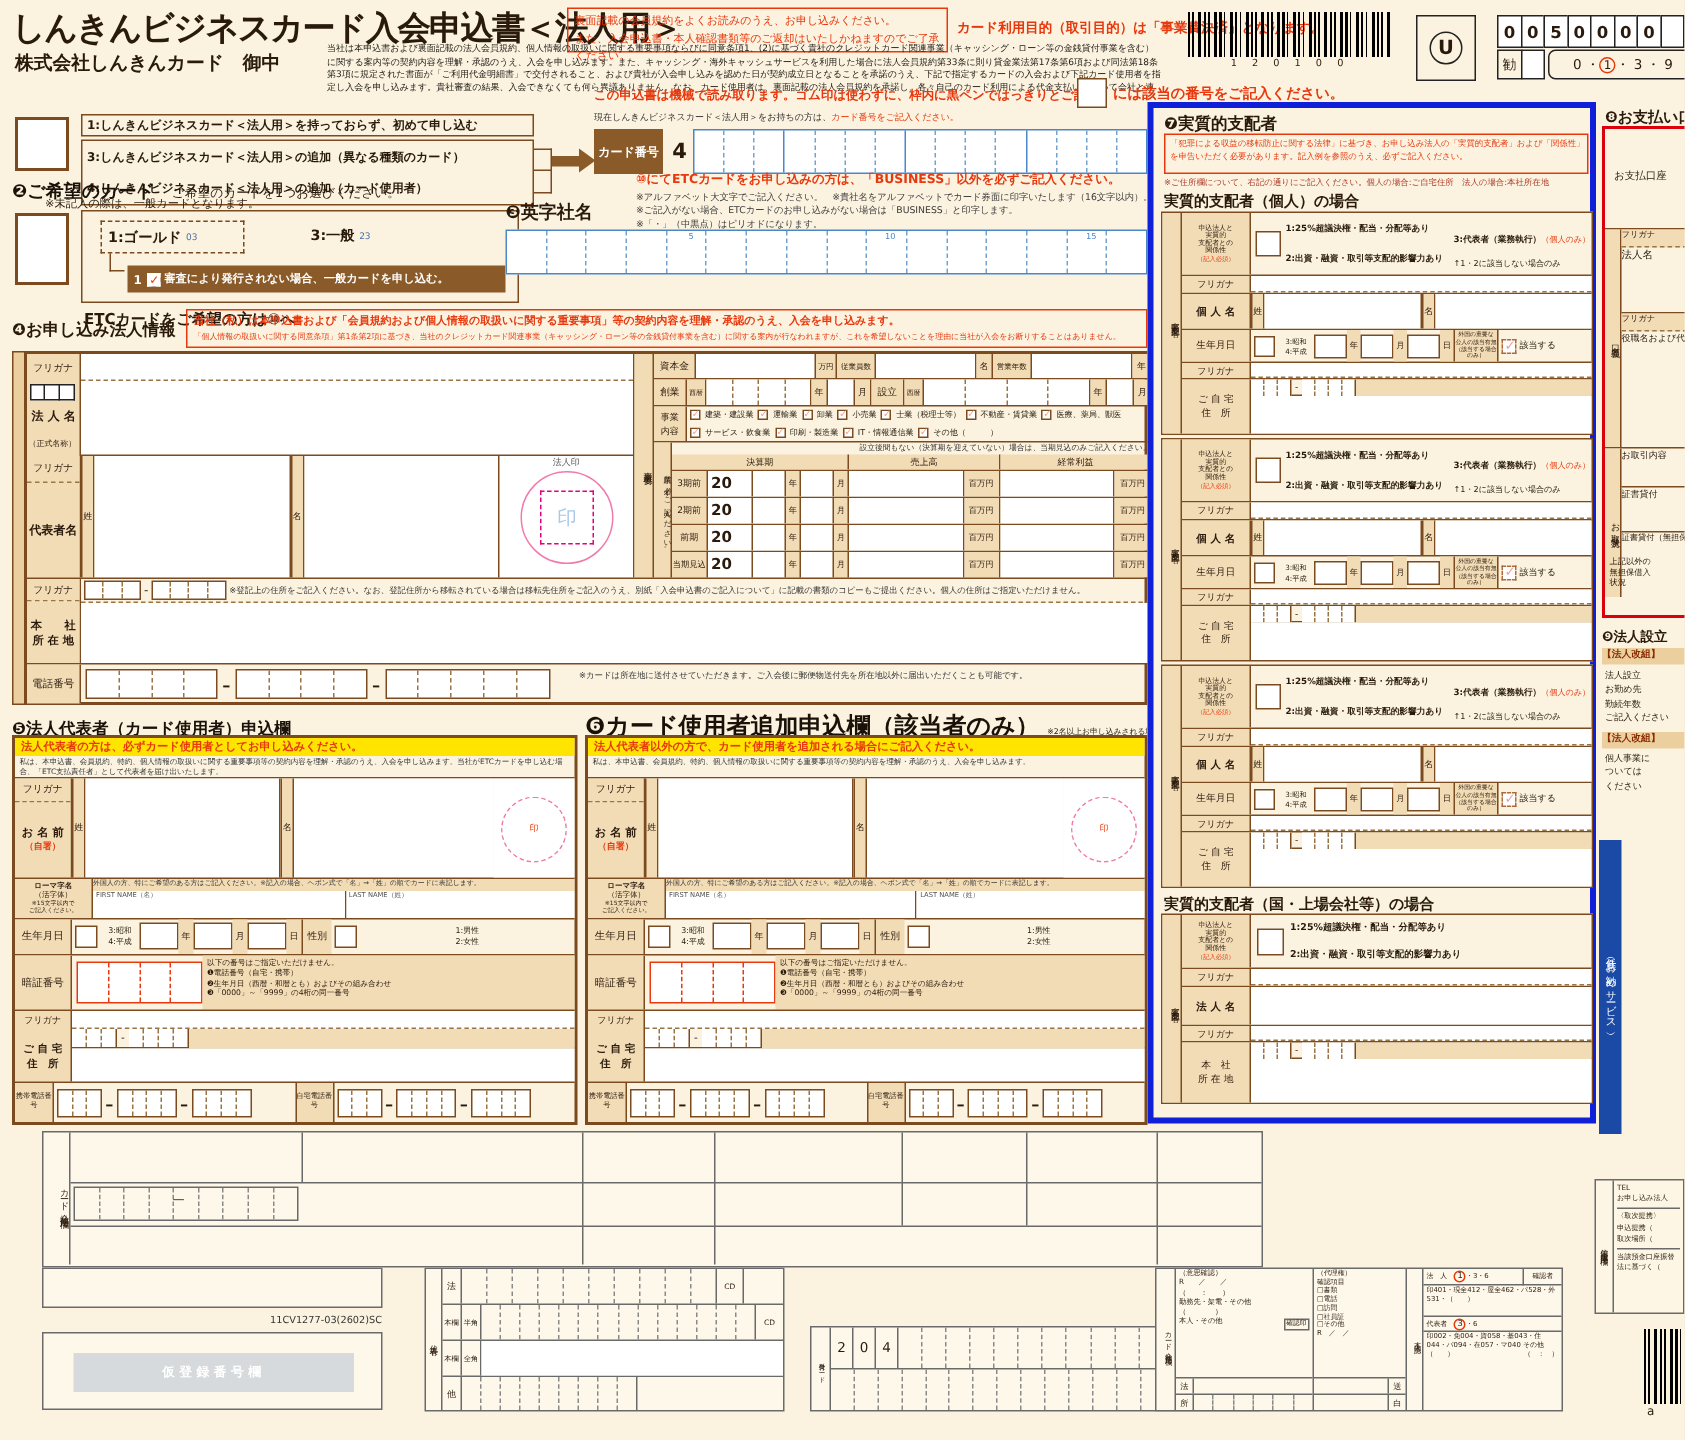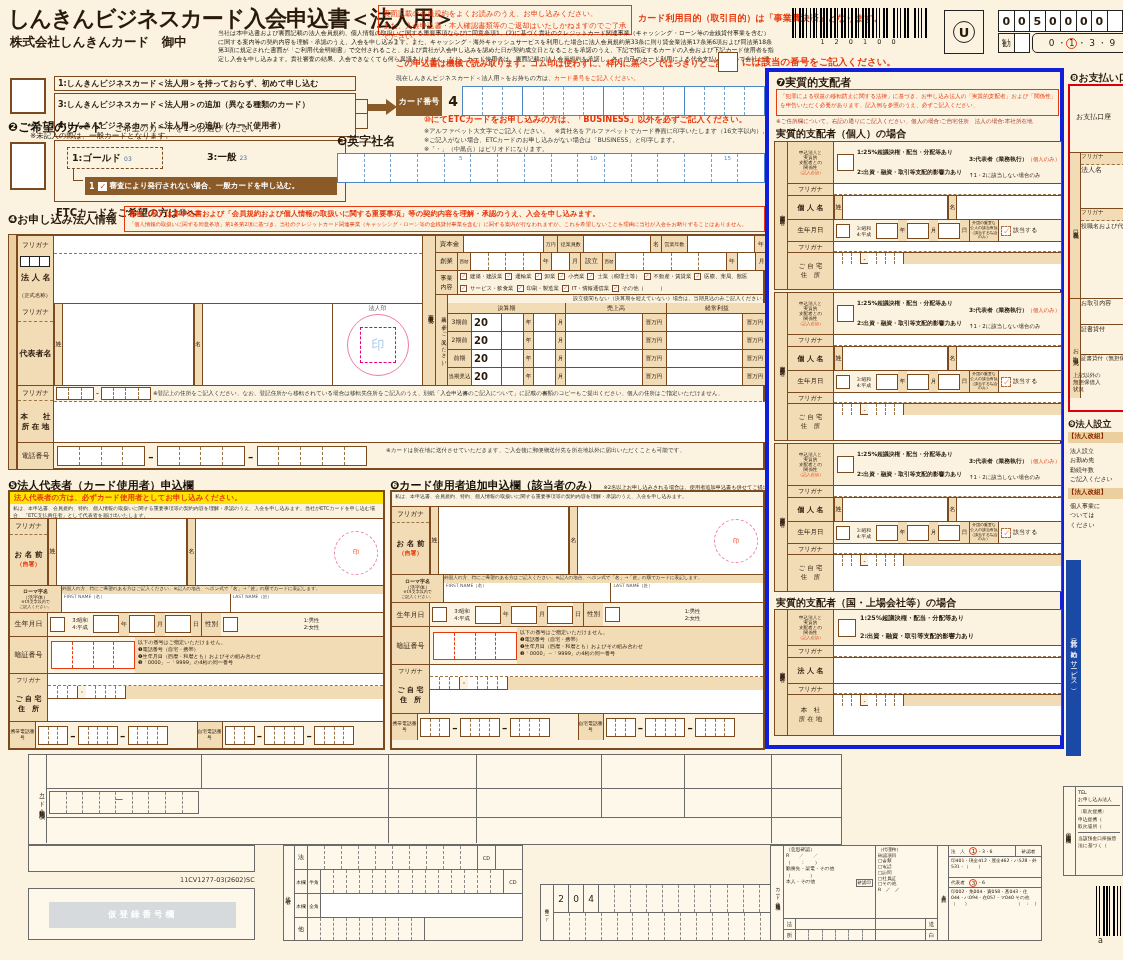--- a/index.html
+++ b/index.html
@@ -558,24 +558,27 @@
             <i></i>
             <i></i>
             <i></i>
             <i></i>
           </span>
     </div>
   </div>
 </div>
 
 <div class="a nw" style="left:390px;top:474px;width:375px;">
-  <span class="hdr" style="font-size:11px;">❻カード使用者追加申込欄（該当者のみ）</span>
+  <span class="hdr" style="font-size:16px;">❻カード使用者追加申込欄（該当者のみ）</span>
   <span style="font-size:5.2px;">※2名以上お申し込みされる場合は、使用者追加申込書も併せてご提出ください。</span>
 </div>
 <div class="a col" style="left:390px;top:490px;width:375px;height:260px;border:2px solid #7b4a1e;">
+  <div class="cl nw" style="height:12px;background:#ffe400;padding-left:4px;">
+        <span class="r bold" style="font-size:7.5px;">法人代表者以外の方で、カード使用者を追加される場合にご記入ください。</span>
+      </div>
   <div style="height:14px;font-size:5px;line-height:1.35;color:#333;padding:1px 3px;overflow:hidden;">私は、本申込書、会員規約、特約、個人情報の取扱いに関する重要事項等の契約内容を理解・承認のうえ、入会を申し込みます。</div>
   <div class="flex" style="height:68px;border-top:1px solid #7b4a1e;">
     <div class="col" style="width:38px;border-right:1px solid #7b4a1e;">
       <div class="c t dashB" style="height:16px;font-size:6.5px;">フリガナ</div>
       <div class="c t col" style="flex:1;">
             <b style="font-size:7.5px;">お 名 前</b>
             <b class="r" style="font-size:6px;">（自署）</b>
           </div>
     </div>
     <div class="mini">姓</div>

